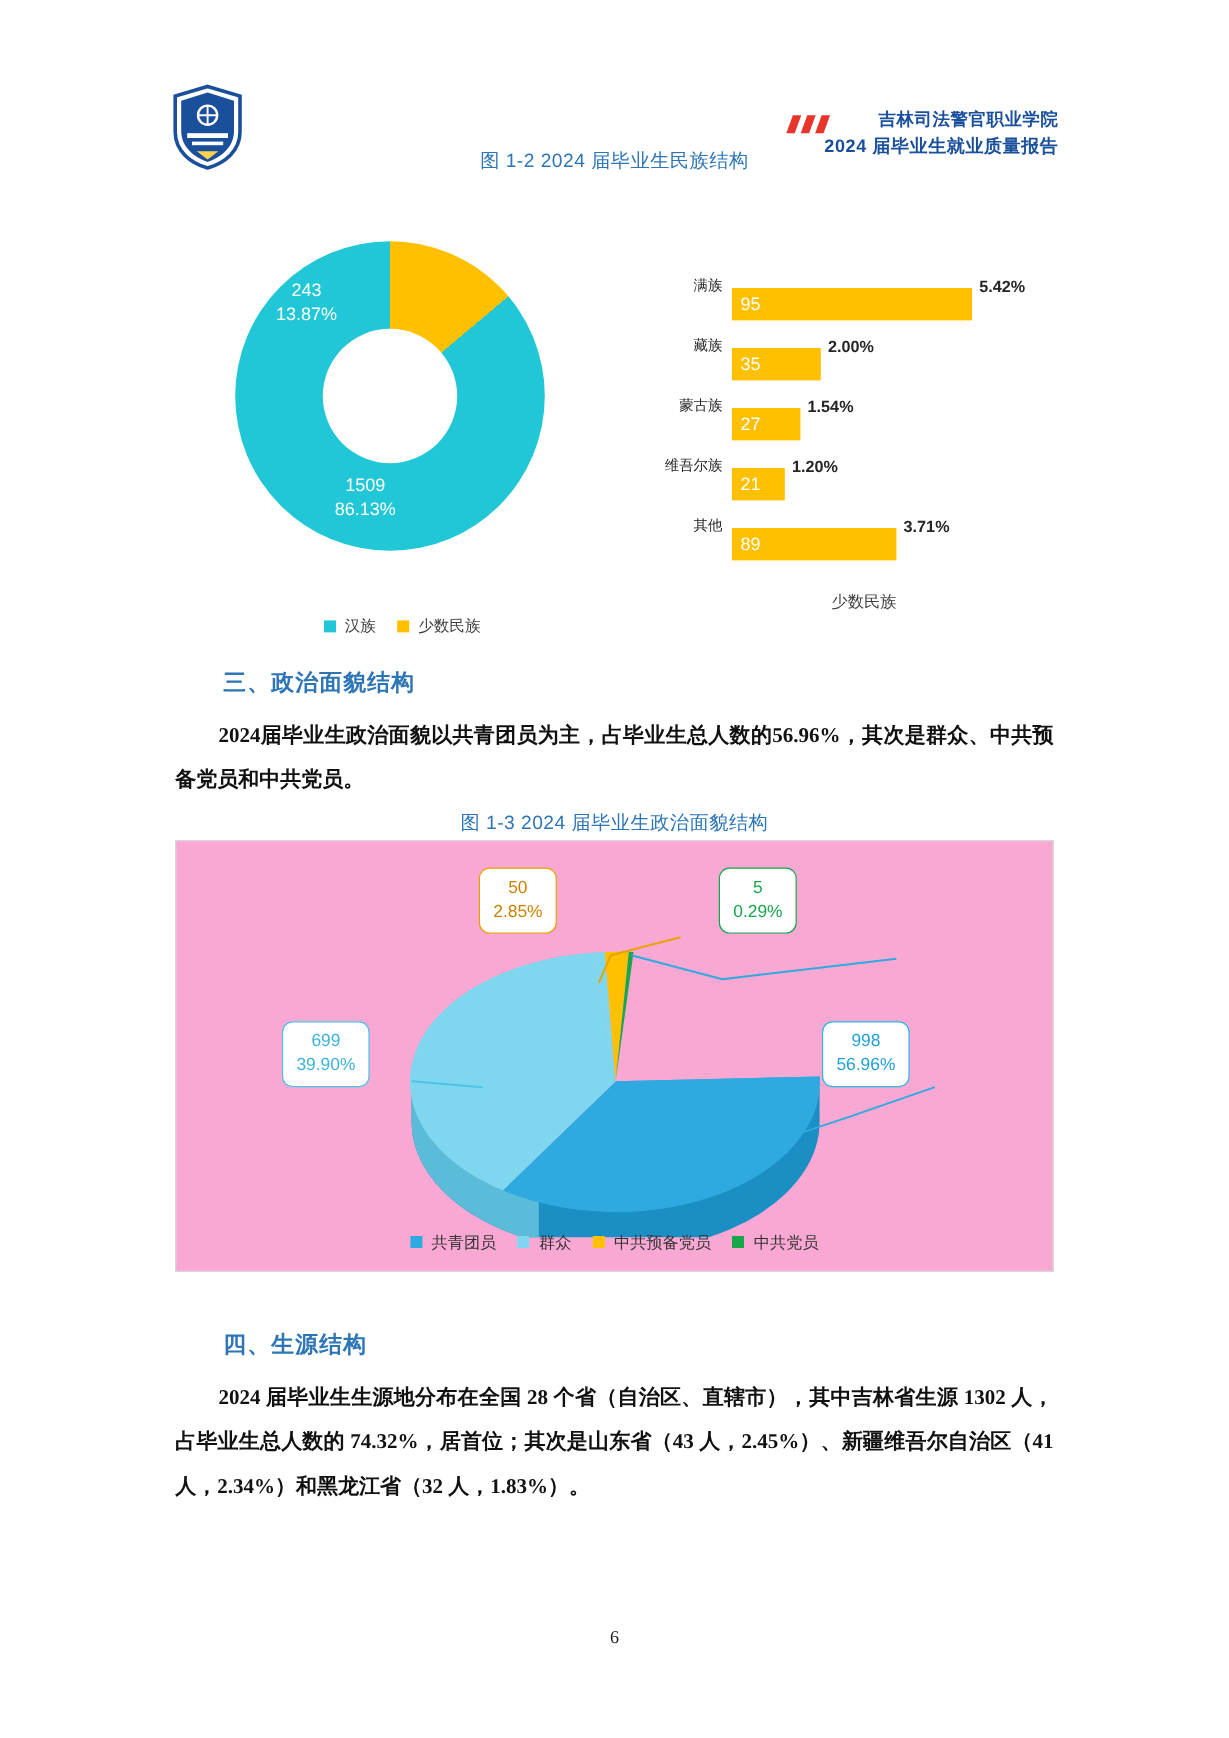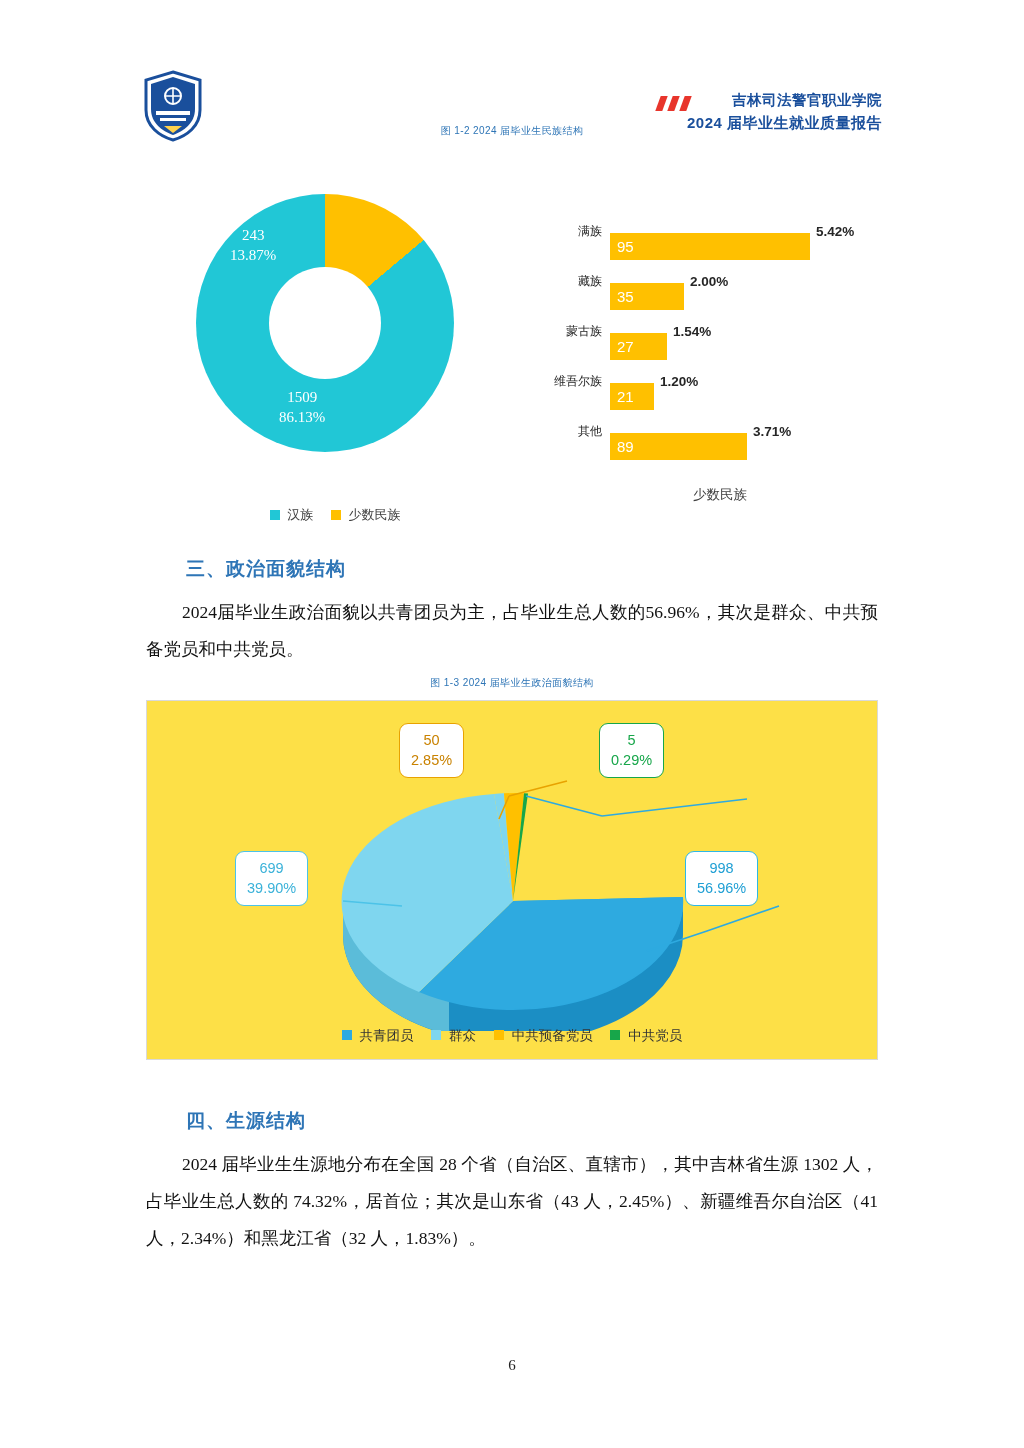--- a/index.html
+++ b/index.html
@@ -59,21 +59,21 @@
     background: #e8352c;
     transform: skewX(-20deg);
   }
   .header-stripes i:nth-child(1){ left: 0; }
   .header-stripes i:nth-child(2){ left: 12px; }
   .header-stripes i:nth-child(3){ left: 24px; }
 
   
   .fig-caption {
     font-family: "Liberation Sans", sans-serif;
-    font-size: 10px;
+    font-size: 16px;
     color: #2e75b6;
     text-align: center;
     letter-spacing: .4px;
   }
 
   
   #fig12 {
     position: absolute;
     top: 124px;
     left: 0;
@@ -107,21 +107,21 @@
     position: absolute;
     left: 50%; top: 50%;
     width: 112px; height: 112px;
     margin-left: -56px; margin-top: -56px;
     background: #fff;
     border-radius: 50%;
   }
   .donut-label {
     position: absolute;
     text-align: center;
-    font-family: Liberation Serif, serif;
+    font-family: Liberation Sans, sans-serif;
     font-size: 15px;
     color: #ffffff;
     line-height: 1.3;
     font-weight: normal;
   }
   .donut-label.minor { left: 34px; top: 32px; }
   .donut-label.major { left: 83px; top: 194px; }
 
   .legend-row {
     position: absolute;
@@ -205,33 +205,34 @@
     letter-spacing: 1px;
   }
   .para {
     position: absolute;
     left: 146px;
     width: 732px;
     font-size: 17.5px;
     line-height: 37px;
     text-align: justify;
     color: #111;
+    font-weight: bold;
   }
   .para .indent { display:inline-block; width: 36px; }
 
   
   #fig13cap { position: absolute; top: 676px; left: 0; width: 100%; }
   #fig13 {
     position: absolute;
     left: 146px;
     top: 700px;
     width: 732px;
     height: 360px;
     border: 1px solid #d9d9d9;
-    background: #fde047;
+    background: #f9a8d4;
     box-sizing: border-box;
   }
   .pie-stage { position: absolute; inset: 0; }
 
   .callout {
     position: absolute;
     border: 1.4px solid #2eb8e6;
     border-radius: 9px;
     background: #fff;
     font-family: "Liberation Sans", sans-serif;

